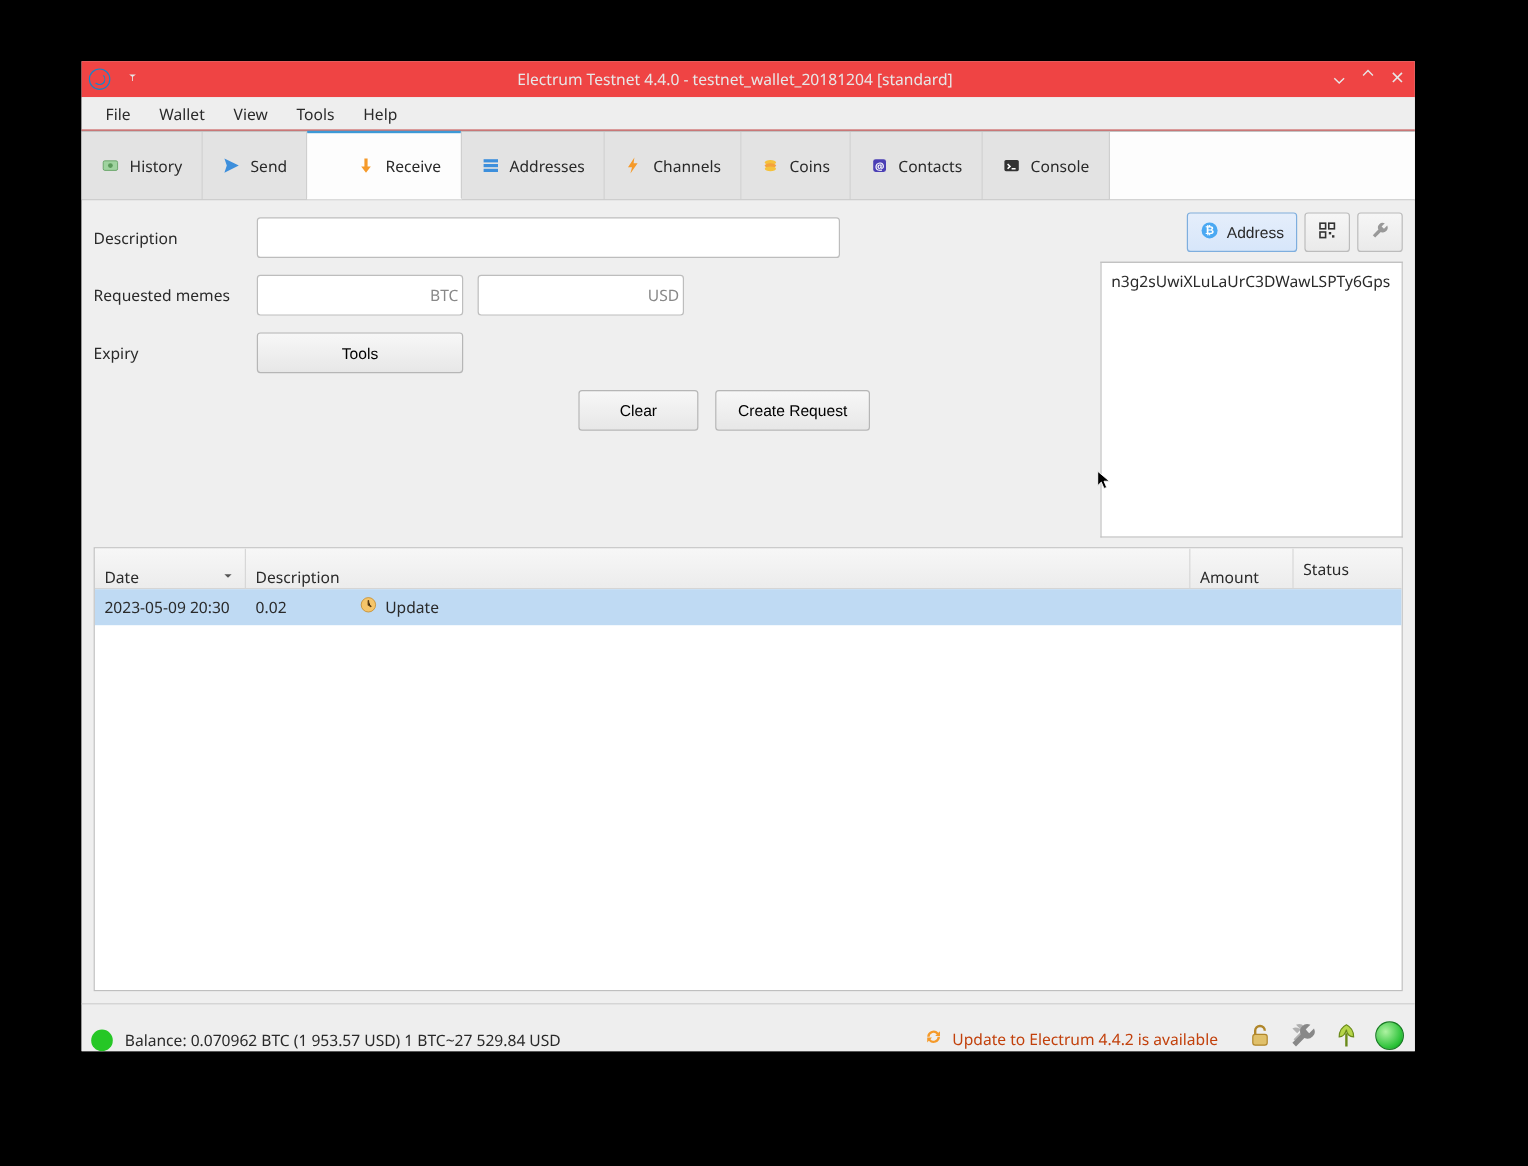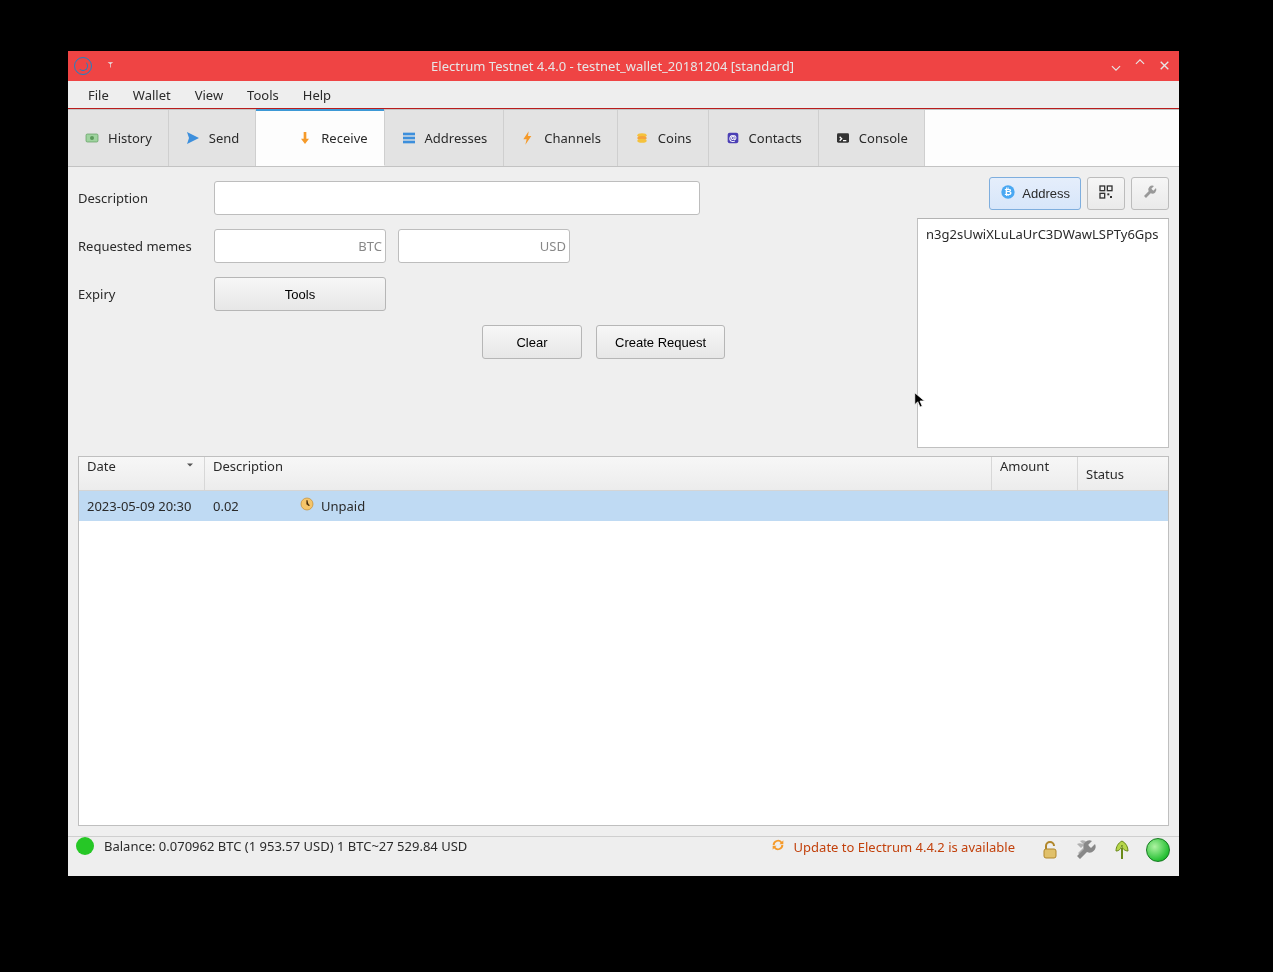--- a/index.html
+++ b/index.html
@@ -187,21 +187,21 @@
   min-height:300px;
   overflow:hidden;
 }
 .tbl-header{
   display:flex;
   background:linear-gradient(#f7f7f7,#ececec);
   border-bottom:1px solid #d5d5d5;
   height:34px;
 }
 .th{
-  display:flex; align-items:flex-start;
+  display:flex; align-items:flex-end;
   padding:0 8px;
   border-right:1px solid #d7d7d7;
   font-size:13px;
   position:relative;
 }
 .th:last-child{border-right:none;}
 .th .sort{
   margin-left:auto;
 }
 .tbl-row{
@@ -217,21 +217,21 @@
 .col-date{ width:126px;}
 .col-desc{ flex:1;}
 .col-amount{ width:86px;}
 .col-status{ width:90px; display:flex; align-items:center; gap:6px;}
 
 
 .statusbar{
   height:40px;
   border-top:1px solid #cfcfcf;
   background:#eeeeee;
-  display:flex; align-items:flex-start;
+  display:flex; align-items:flex-end;
   padding:0 8px; gap:10px;
 }
 .status-dot{
   width:18px; height:18px; border-radius:50%;
   background:#26c726;
 }
 .statusbar-spacer{flex:1;}
 .update-area{display:flex; align-items:center; gap:8px; color:#c2410c;}
 .status-icons{display:flex; align-items:center; gap:10px; margin-left:12px;}
 .sicn{ width:26px; height:26px; display:inline-flex; align-items:center; justify-content:center;}
@@ -434,21 +434,21 @@
         </div>
       </div>
       <div class="tbl-row">
         <div class="td col-date">2023-05-09 20:30</div>
         <div class="td col-amount">0.02</div>
         <div class="td col-status">
           <span><svg width="16" height="16" viewBox="0 0 24 24">
                 <circle cx="12" cy="12" r="9" fill="#f5c56a" stroke="#c48a2a" stroke-width="1"></circle>
                 <path stroke="#5a3a10" stroke-width="2" stroke-linecap="round" d="M12 7v5l3 2"></path>
               </svg></span>
-          <span>Unpaid</span>
+          <span>Update</span>
         </div>
       </div>
     </div>
   </div>
 
   <div class="statusbar">
     <span class="status-dot"></span>
     <span>Balance: 0.070962 BTC (1 953.57 USD)  1 BTC~27 529.84 USD</span>
     <span class="statusbar-spacer"></span>
     <div class="update-area">

